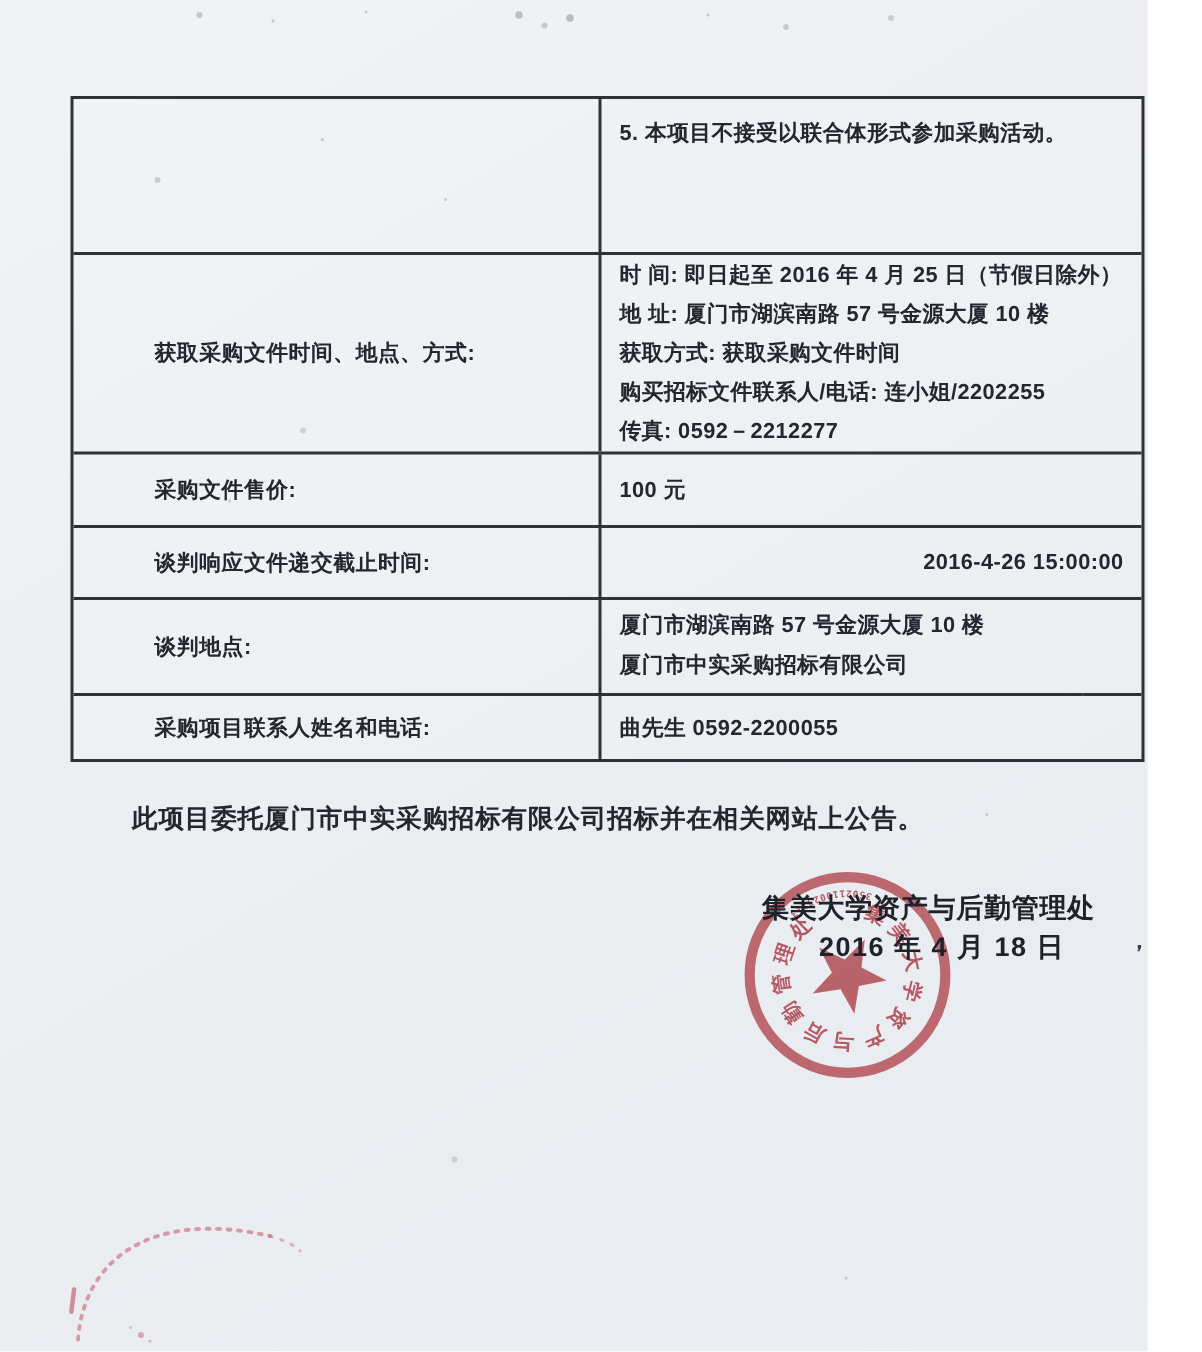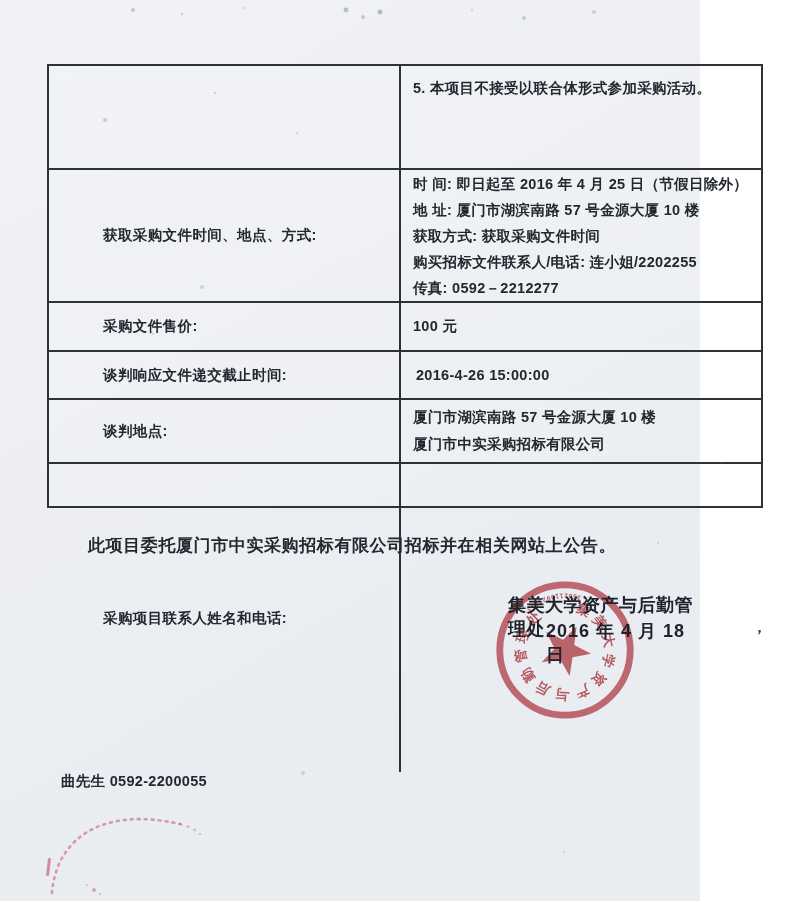--- a/index.html
+++ b/index.html
@@ -1,18 +1,18 @@
 <!DOCTYPE html>
 <html><head>
 <meta charset="utf-8">
 <style>
   html,body{margin:0;padding:0;}
   body{width:801px;height:901px;overflow:hidden;}
   .page{
-    position:relative;width:700px;height:901px;
+    position:relative;width:765px;height:901px;
     background:linear-gradient(150deg,#f1f3f6 0%,#edeff3 35%,#e9ecf0 75%,#eaedf1 100%);
     font-family:"Liberation Sans","DejaVu Sans",sans-serif;
     color:#232830;
   }
   
   .doc-table{
     position:absolute;left:47px;top:64px;width:716px;
     border:2px solid #2e3238;box-sizing:border-box;
     background:rgba(255,255,255,0.12);
   }
@@ -22,25 +22,25 @@
     width:308px;flex:0 0 308px;border-right:2px solid #2e3238;
     display:flex;align-items:center;padding:0 10px;box-sizing:border-box;
     font-weight:700;font-size:14.5px;letter-spacing:.4px;margin-left:44px;
   }
   .cell-r{
     flex:1;padding:0 12px;box-sizing:border-box;
     font-weight:700;font-size:14.5px;letter-spacing:.3px;
     display:flex;flex-direction:column;justify-content:center;
   }
   .r1{height:102px;} .r2{height:131px;} .r3{height:47px;}
-  .r4{height:46px;}  .r5{height:62px;}  .r6{height:42px;flex-direction:column;}
+  .r4{height:46px;}  .r5{height:62px;}  .r6{height:42px;}
   .r1 .cell-r{justify-content:flex-start;padding-top:13px;}
   .r2 .cell-r .line{line-height:26px;}
   .r5 .cell-r .line{line-height:27px;}
-  .r4 .cell-r .line{padding-left:3px;}
+  .r4 .cell-r .line{padding-left:3px;text-align:right;}
   
   .note{
     position:absolute;left:88px;top:534px;font-size:17px;font-weight:700;
     letter-spacing:.6px;z-index:3;
   }
   .org-line{
     position:absolute;left:508px;top:593px;font-size:18px;font-weight:700;
     letter-spacing:.5px;z-index:3;color:#1e232b;
   }
   .date-line{

